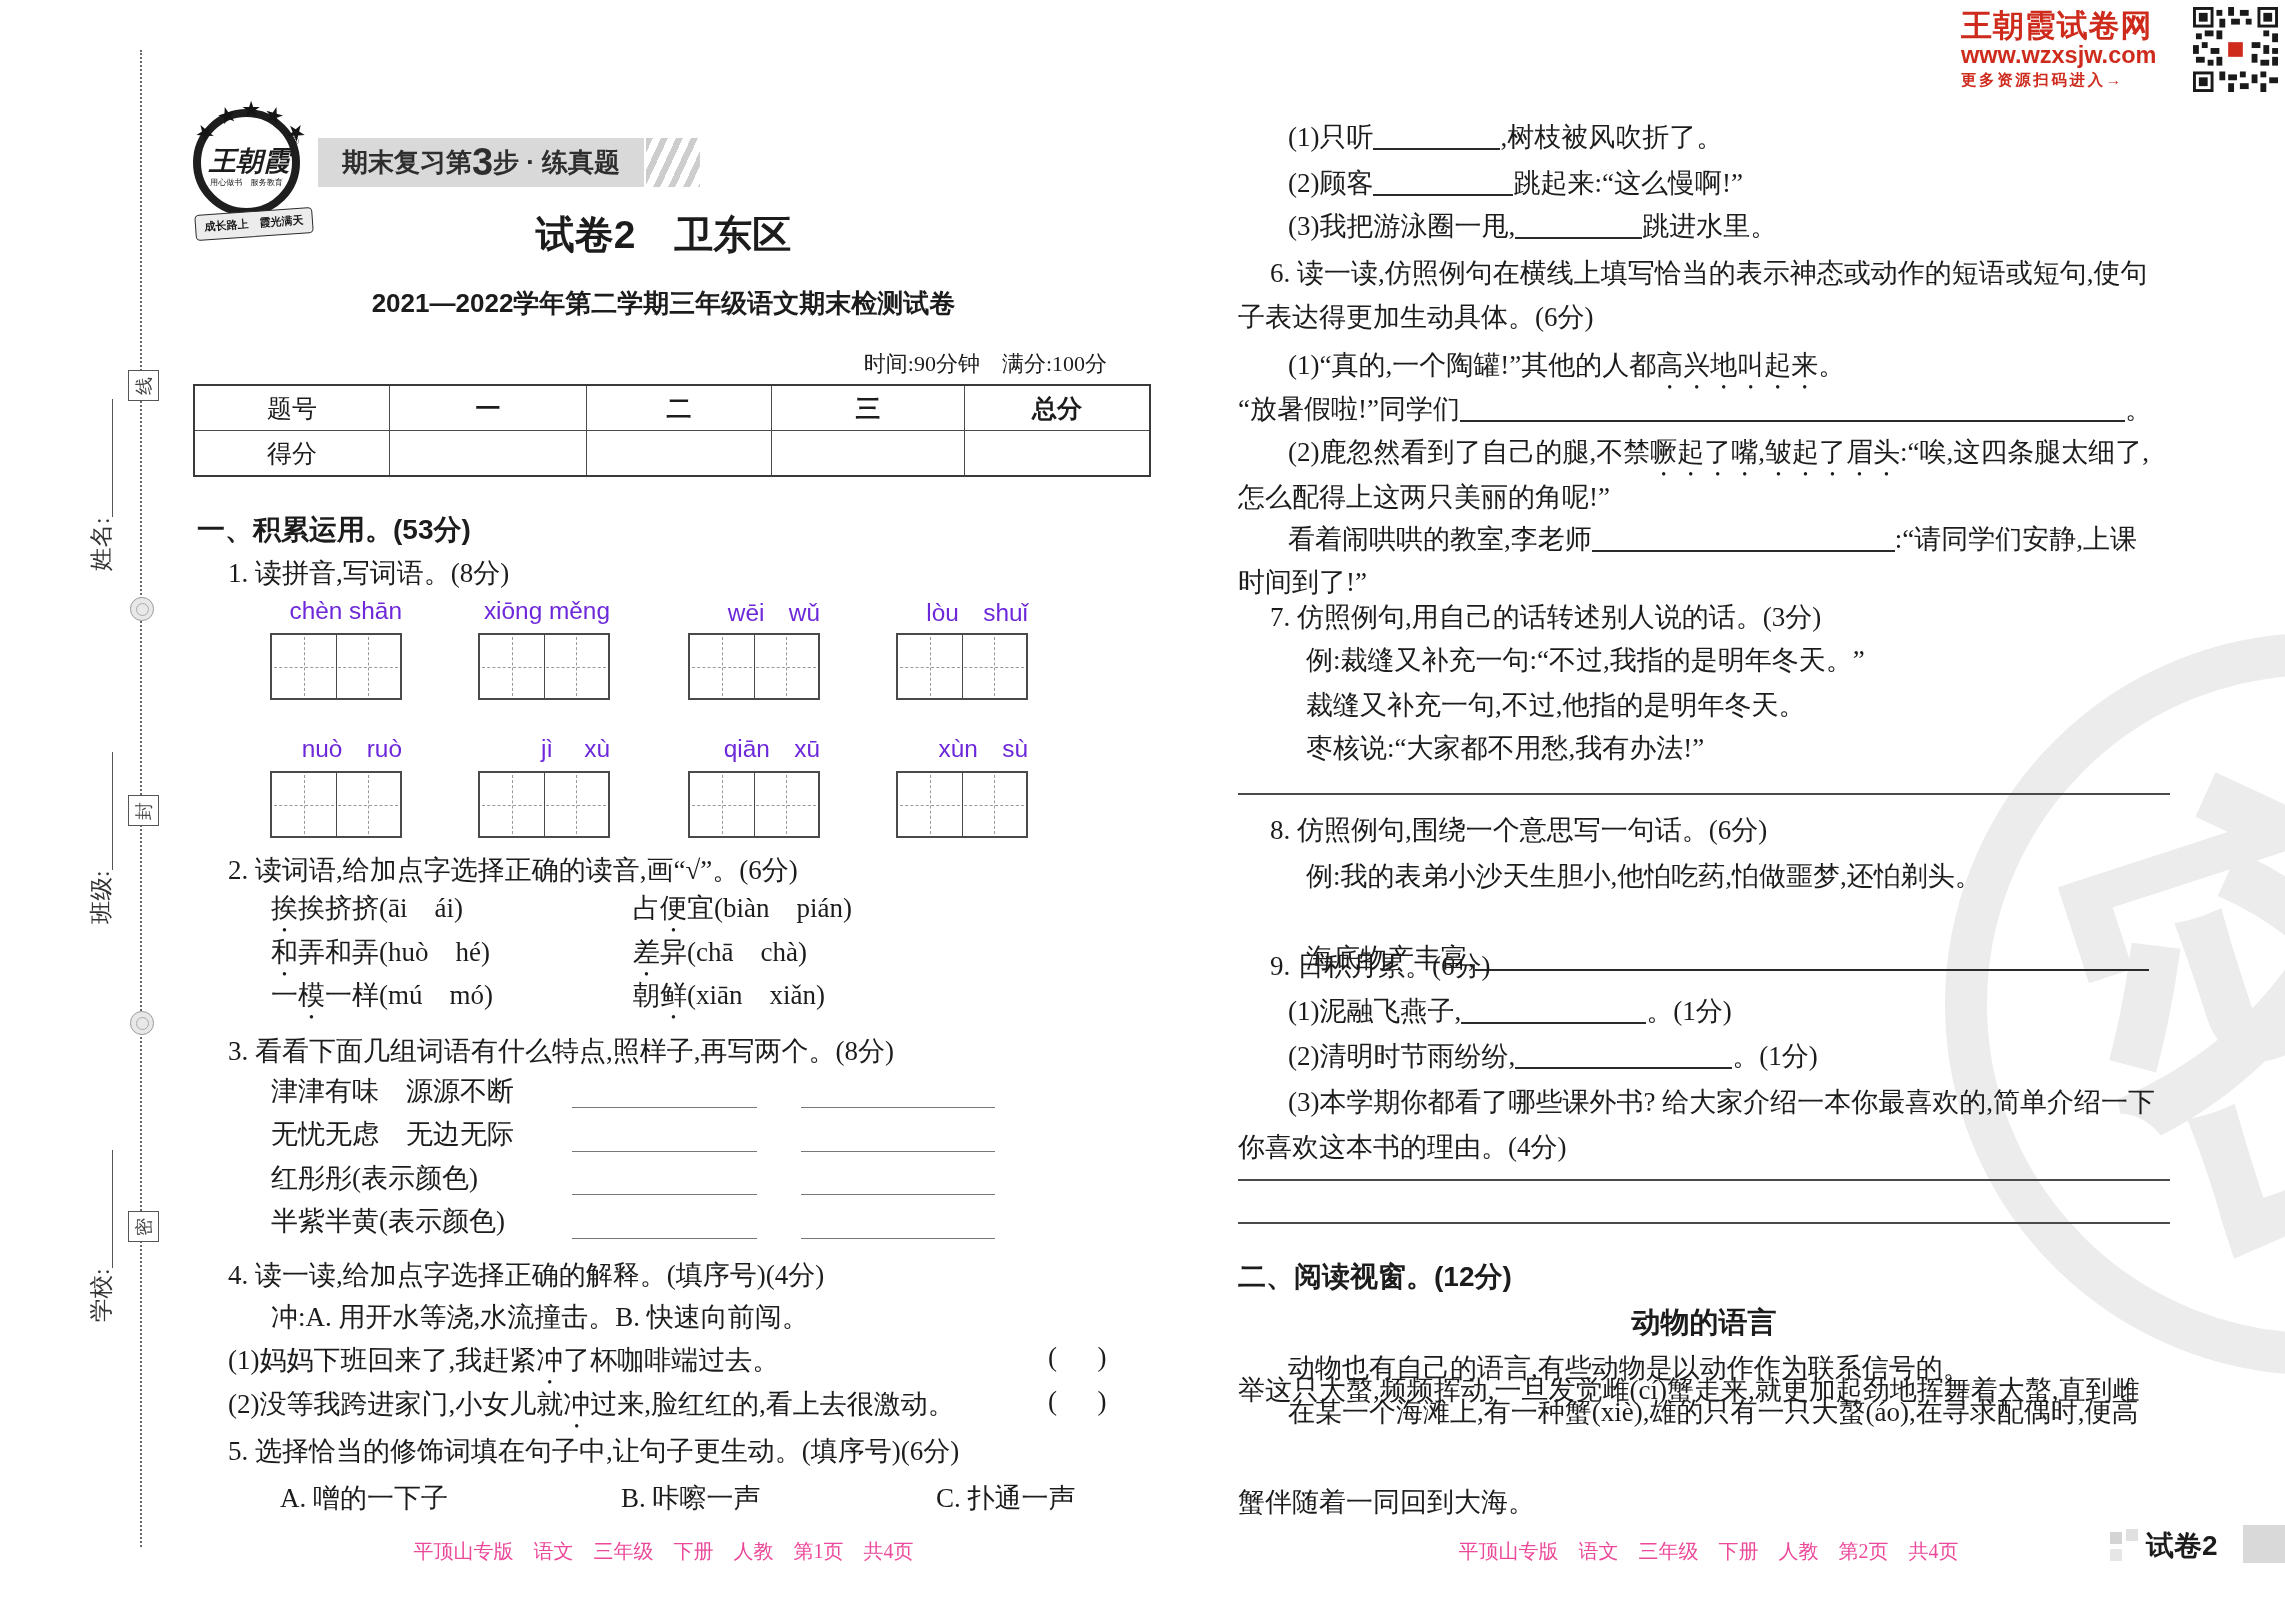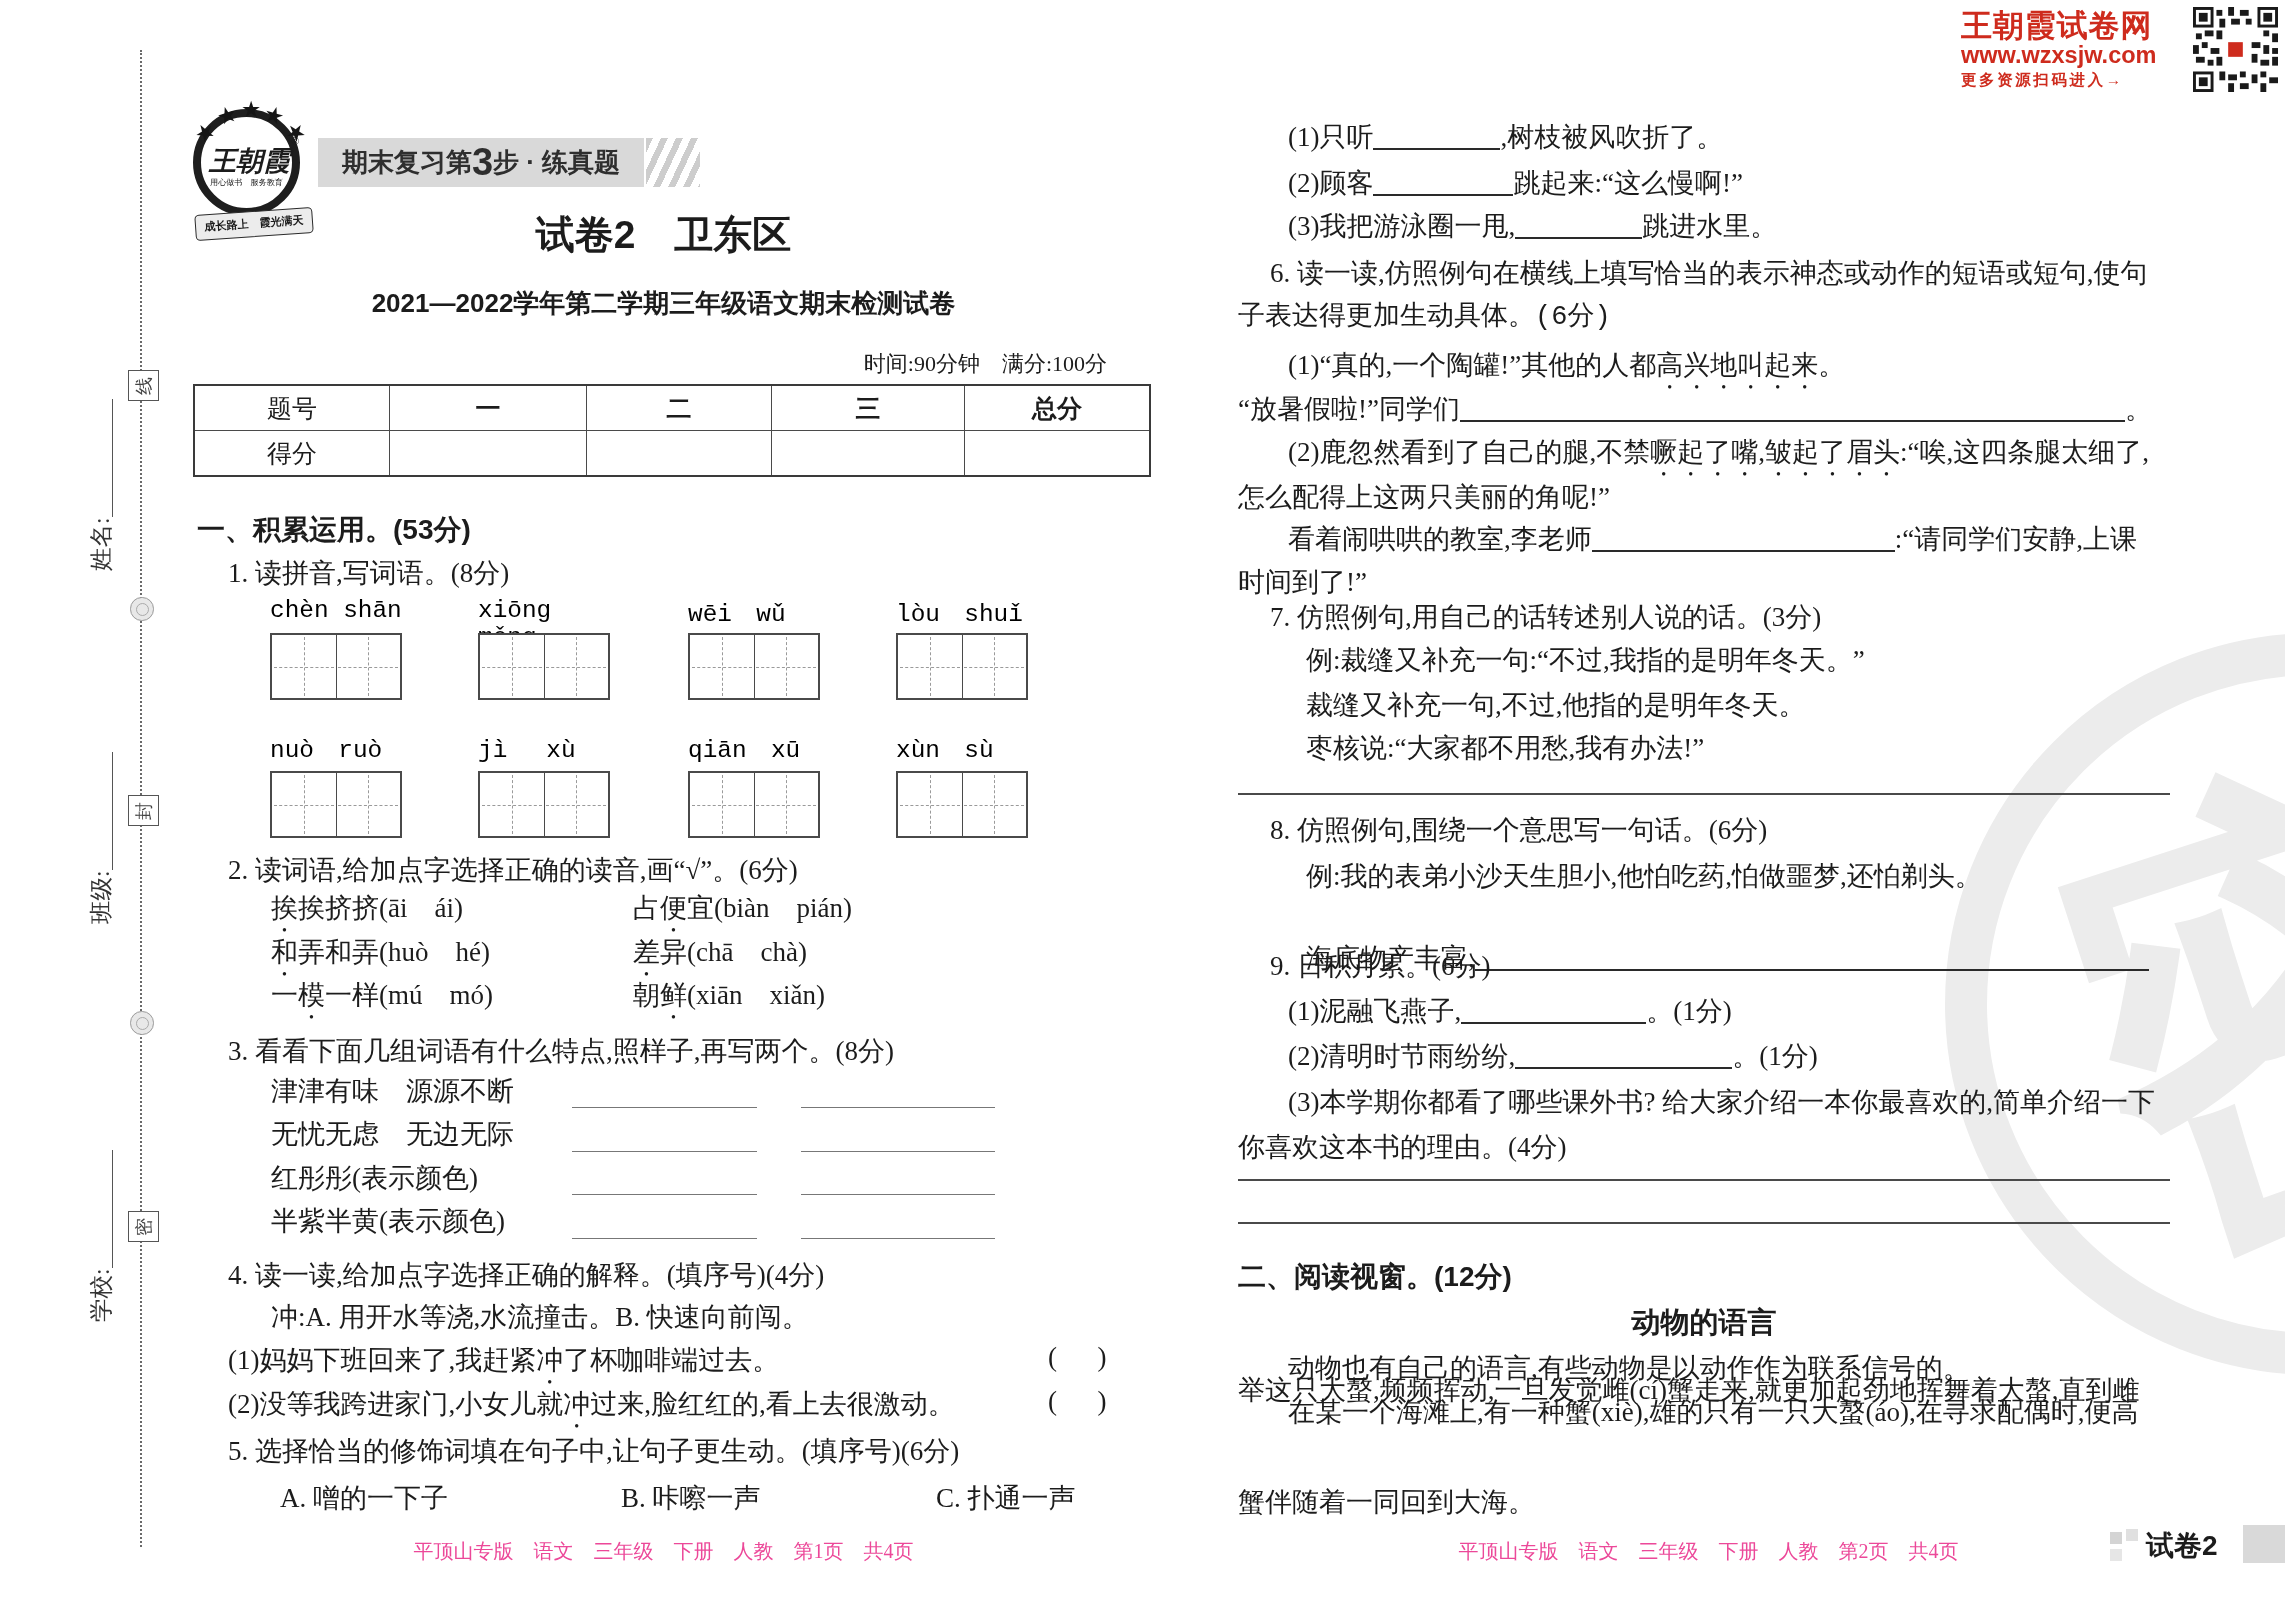--- a/index.html
+++ b/index.html
@@ -15,21 +15,21 @@
   .ansline{position:absolute;border-top:2.3px solid #4a4a4a;width:932px;}
   .dj{-webkit-text-emphasis:filled dot #1c1c1c;-webkit-text-emphasis-position:under right;
       text-emphasis:filled dot #1c1c1c;text-emphasis-position:under right;}
   .paren{position:absolute;left:1048px;white-space:pre;font-size:27px;}
   
   .gpair{position:absolute;width:132px;height:67px;border:2.3px solid #4a4a4a;display:flex;background:#fff;box-sizing:border-box;}
   .gcell{position:relative;flex:1;}
   .gcell + .gcell{border-left:1.8px solid #4a4a4a;}
   .gcell::before{content:"";position:absolute;left:50%;top:1.8px;bottom:1.8px;border-left:1.4px dashed #9a9a9a;}
   .gcell::after{content:"";position:absolute;top:50%;left:1.8px;right:1.8px;border-top:1.4px dashed #9a9a9a;}
-  .py{position:absolute;width:132px;text-align:left;font-size:24.4px;font-family:Liberation Mono, monospace;color:#000000;}
+  .py{position:absolute;width:132px;text-align:right;font-size:24.4px;font-family:Liberation Sans, sans-serif;color:#6d28d9;}
   
   .scoretbl{position:absolute;left:193px;top:384px;border-collapse:collapse;table-layout:fixed;}
   .scoretbl td{border:1.4px solid #4a4a4a;height:42px;text-align:center;font-size:25px;
                font-family:"Liberation Sans",sans-serif;}
   .scoretbl{border:2.7px solid #3a3a3a;}
   
   .bindline{position:absolute;left:140px;top:50px;height:1497px;border-left:2.7px dotted #6a6a6a;}
   .sealbox{position:absolute;left:128px;width:29px;height:29px;background:#fff;border:1.4px solid #555;
            display:flex;align-items:center;justify-content:center;font-size:18px;color:#444;z-index:3;}
   .sealbox span{transform:rotate(-90deg);display:block;}
@@ -263,21 +263,21 @@
   <div class="line content" style="left:621px;top:1480px;"><span>B. 咔嚓一声</span></div>
   <div class="line content" style="left:936px;top:1480px;"><span>C. 扑通一声</span></div>
 
   <div class="footer content" style="left:193px;top:1538px;"><span>平顶山专版　语文　三年级　下册　人教　第1页　共4页</span></div>
 
   <div class="line content" style="left:1288px;top:119px;"><span>(1)只听</span><span class="blank" style="width:127px;"></span><span>,树枝被风吹折了。</span></div>
   <div class="line content" style="left:1288px;top:165px;"><span>(2)顾客</span><span class="blank" style="width:140px;"></span><span>跳起来:“这么慢啊!”</span></div>
   <div class="line content" style="left:1288px;top:208px;"><span>(3)我把游泳圈一甩,</span><span class="blank" style="width:127px;"></span><span>跳进水里。</span></div>
 
   <div class="line content" style="left:1270px;top:255px;"><span>6. 读一读,仿照例句在横线上填写恰当的表示神态或动作的短语或短句,使句</span></div>
-  <div class="line content" style="left:1238px;top:299px;font-family:Liberation Mono, monospace;"><span>子表达得更加生动具体。(6分)</span></div>
+  <div class="line content" style="left:1238px;top:299px;"><span>子表达得更加生动具体。(6分)</span></div>
   <div class="line content" style="left:1288px;top:347px;"><span>(1)“真的,一个陶罐!”其他的人都</span><span class="dj">高兴地叫起来</span><span>。</span></div>
   <div class="line content" style="left:1238px;top:391px;"><span>“放暑假啦!”同学们</span><span class="blank" style="width:665px;"></span><span>。</span></div>
   <div class="line content" style="left:1288px;top:434px;"><span>(2)鹿忽然看到了自己的腿,不禁</span><span class="dj">噘起了嘴</span><span>,</span><span class="dj">皱起了眉头</span><span>:“唉,这四条腿太细了,</span></div>
   <div class="line content" style="left:1238px;top:479px;"><span>怎么配得上这两只美丽的角呢!”</span></div>
   <div class="line content" style="left:1288px;top:521px;"><span>看着闹哄哄的教室,李老师</span><span class="blank" style="width:303px;"></span><span>:“请同学们安静,上课</span></div>
   <div class="line content" style="left:1238px;top:564px;"><span>时间到了!”</span></div>
 
   <div class="line content" style="left:1270px;top:599px;"><span>7. 仿照例句,用自己的话转述别人说的话。(3分)</span></div>
   <div class="line content" style="left:1306px;top:642px;"><span>例:裁缝又补充一句:“不过,我指的是明年冬天。”</span></div>
   <div class="line content" style="left:1306px;top:687px;"><span>裁缝又补充一句,不过,他指的是明年冬天。</span></div>

